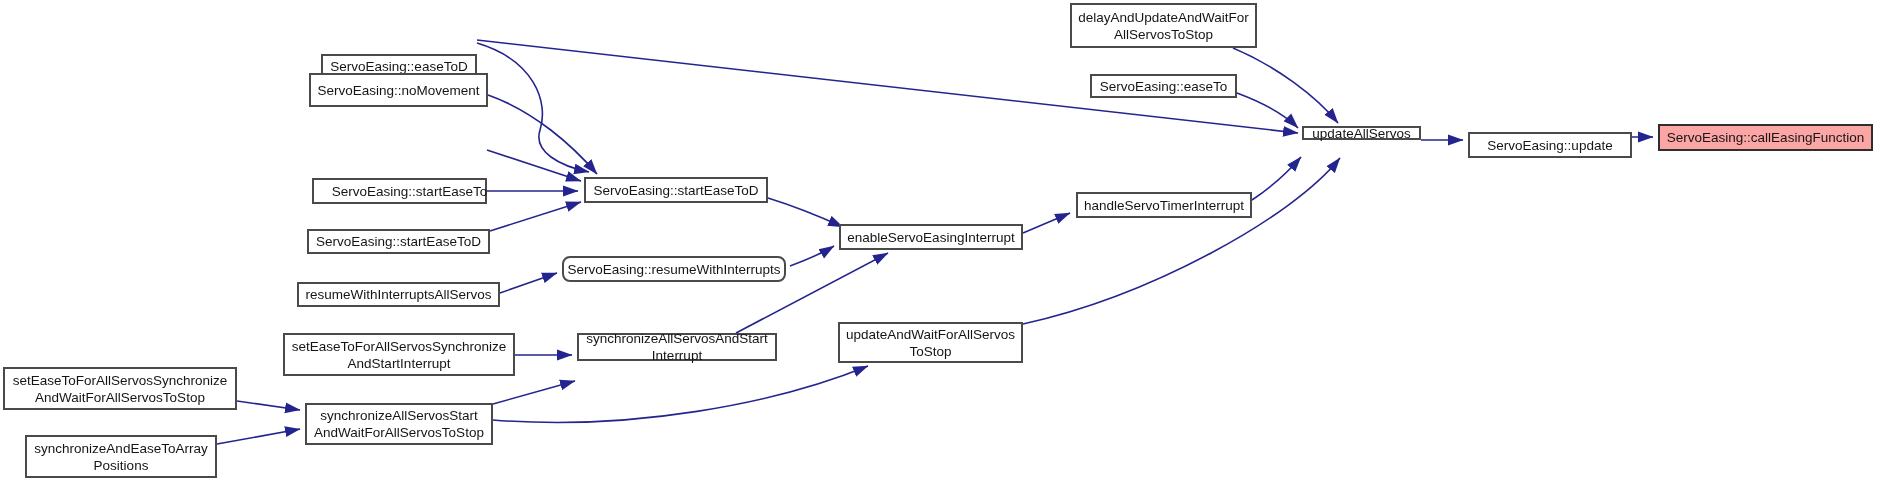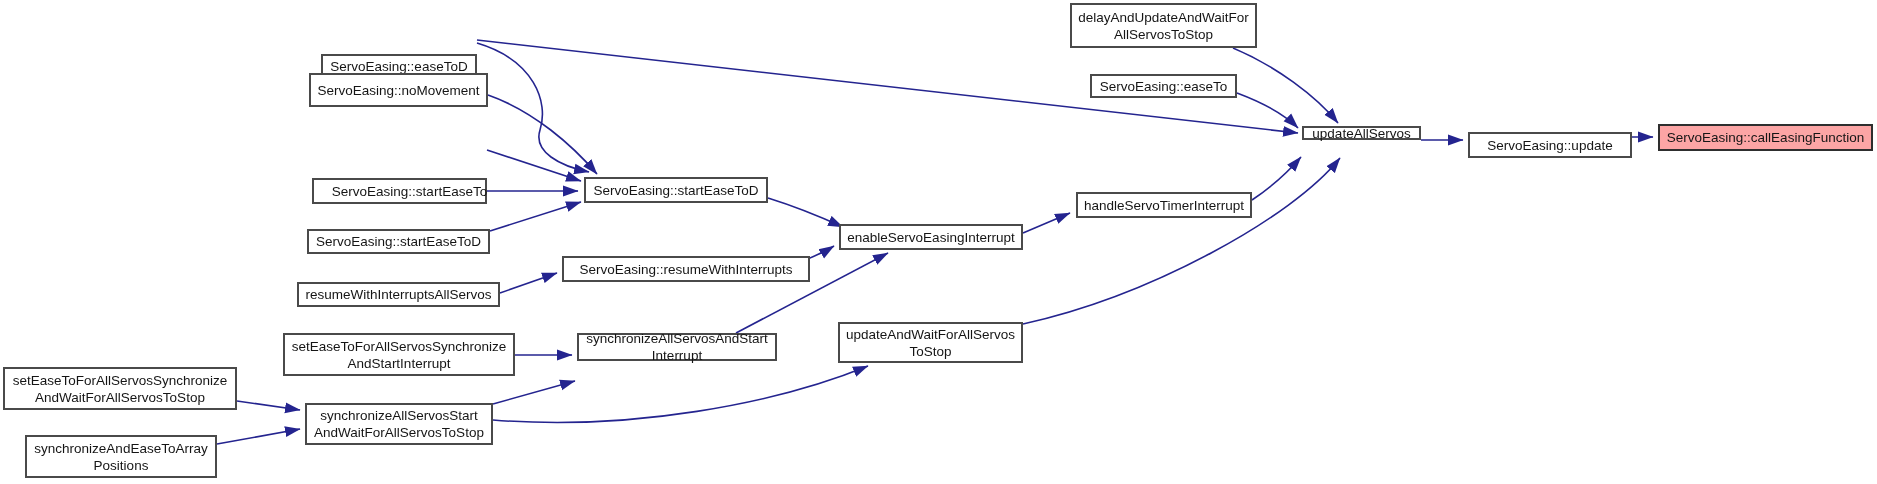--- a/index.html
+++ b/index.html
@@ -96,21 +96,21 @@
       <div class="line">setEaseToForAllServosSynchronize</div>
       <div class="line">AndWaitForAllServosToStop</div>
     </div>
     <div class="node" title="synchronizeAndEaseToArrayPositions" style="left: 25px; top: 435px; width: 192px; height: 43px;">
       <div class="line">synchronizeAndEaseToArray</div>
       <div class="line">Positions</div>
     </div>
     <div class="node" title="ServoEasing::startEaseToD" style="left: 584px; top: 177px; width: 184px; height: 26px;">
       <div class="line">ServoEasing::startEaseToD</div>
     </div>
-    <div class="node" title="ServoEasing::resumeWithInterrupts" style="left: 562px; top: 256px; width: 248px; height: 26px;">
+    <div class="node" title="ServoEasing::resumeWithInterrupts" style="left: 562px; top: 256px; width: 224px; height: 26px; border-radius: 8px;">
       <div class="line">ServoEasing::resumeWithInterrupts</div>
     </div>
     <div class="node" title="synchronizeAllServosAndStartInterrupt" style="left: 577px; top: 333px; width: 200px; height: 28px;">
       <div class="line">synchronizeAllServosAndStart</div>
       <div class="line">Interrupt</div>
     </div>
     <div class="node" title="enableServoEasingInterrupt" style="left: 839px; top: 224px; width: 184px; height: 26px;">
       <div class="line">enableServoEasingInterrupt</div>
     </div>
     <div class="node" title="updateAndWaitForAllServosToStop" style="left: 838px; top: 322px; width: 185px; height: 41px;">

